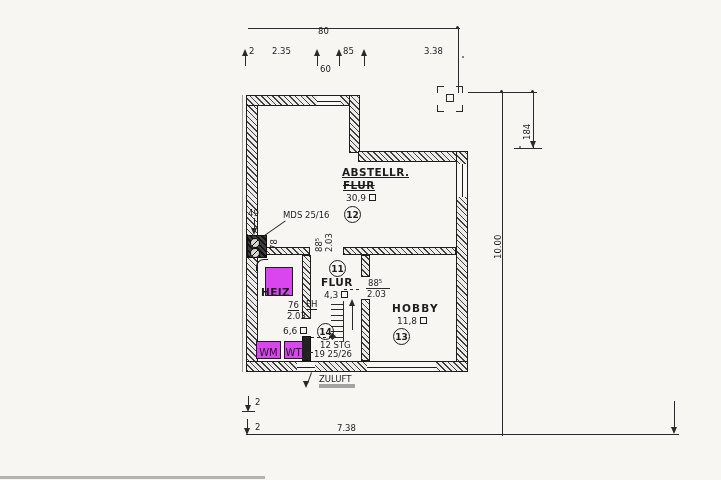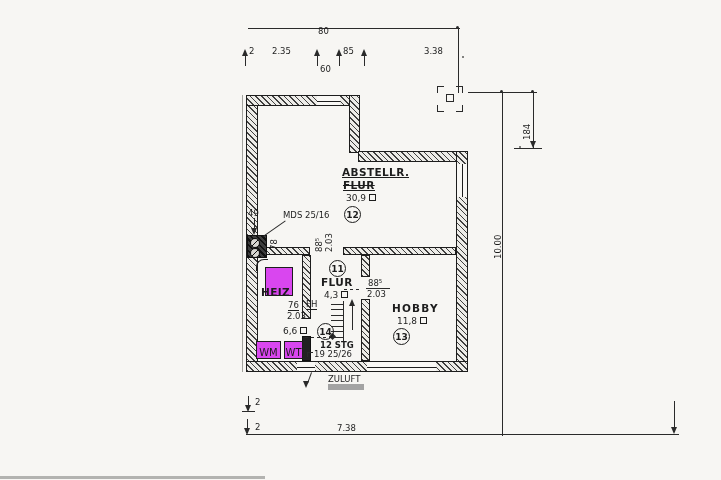--- a/index.html
+++ b/index.html
@@ -133,27 +133,27 @@
   </div>
 
   <div class="txt dim" style="left:368px;top:278px;">88⁵</div>
   <div class="hl" style="left:366px;top:288px;width:24px;"></div>
   <div class="txt dim" style="left:367px;top:289px;">2.03</div>
 
   <div class="txt dim" style="left:288px;top:300px;border-bottom:1px solid #1d1d1d;"><span>76</span></div>
   <div class="txt dim" style="left:306px;top:299px;border-bottom:1px solid #1d1d1d;">FH</div>
   <div class="txt dim" style="left:287px;top:311px;">2.03</div>
 
-  <div class="txt dim" style="left:320px;top:340px;font-weight:bold;">12 STG</div>
+  <div class="txt dim" style="left:320px;top:340px;">12 STG</div>
   <div style="position:absolute;left:307px;top:352px;width:5px;height:4px;border-left:1px solid #2a2a2a;border-top:1px solid #2a2a2a;"></div>
   <div class="txt dim" style="left:314px;top:349px;">19 25/26</div>
 
   <div class="vl" style="left:309px;top:372px;height:12px;transform:rotate(20deg);"></div>
   <div class="arr-down" style="left:303px;top:381px;"></div>
-  <div class="txt dim" style="left:328px;top:374px;border-bottom:6px solid #a3a3a3;padding-right:3px;">ZULUFT</div>
+  <div class="txt dim" style="left:319px;top:374px;border-bottom:4px solid #a3a3a3;padding-right:3px;">ZULUFT</div>
 
   <div class="hl" style="left:248px;top:28px;width:212px;"></div>
   <div class="dot" style="left:456px;top:26px;"></div>
   <div class="vl" style="left:458px;top:28px;height:65px;"></div>
 
   <div class="txt dim" style="left:249px;top:46px;">2</div>
   <div class="txt dim" style="left:272px;top:46px;">2.35</div>
   <div class="txt dim" style="left:318px;top:26px;">80</div>
   <div class="txt dim" style="left:320px;top:64px;">60</div>
   <div class="txt dim" style="left:343px;top:46px;">85</div>

